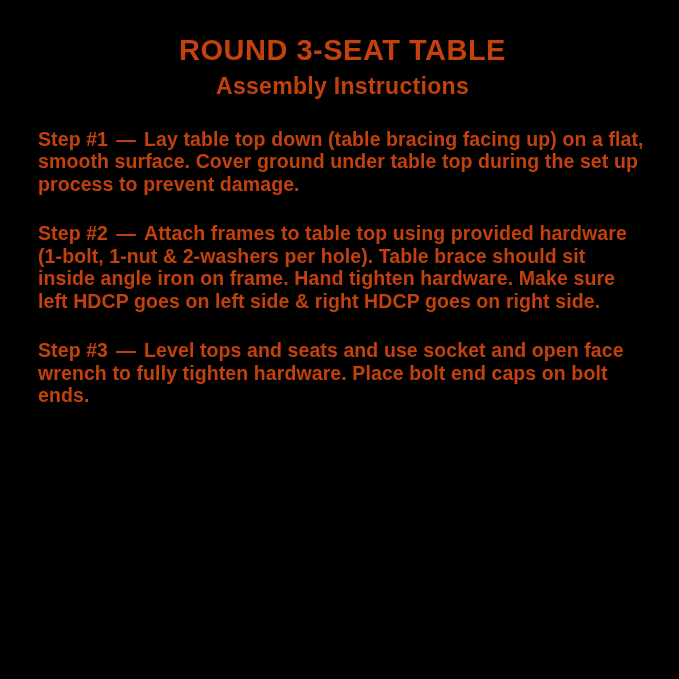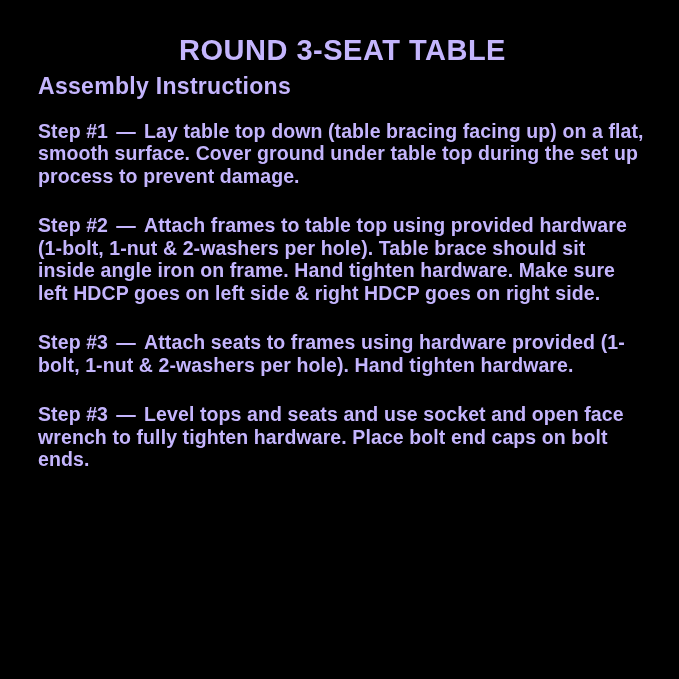--- a/index.html
+++ b/index.html
@@ -6,42 +6,43 @@
     margin: 0;
     padding: 0;
     background: #000000;
   }
   .sheet {
     position: relative;
     width: 679px;
     height: 679px;
     box-sizing: border-box;
     background: #000000;
-    color: #c4b5fd;
+    color: #c2410c;
     font-family: "Liberation Sans", sans-serif;
     font-weight: 700;
     padding: 34px 32px 0 38px;
     overflow: hidden;
   }
   .page-title {
     margin: 0;
     font-size: 29px;
     line-height: 1.15;
     text-align: center;
     letter-spacing: 0.5px;
     white-space: nowrap;
   }
   .page-subtitle {
     margin: 6px 0 0 0;
     font-size: 23px;
     line-height: 1.15;
+    text-align: center;
     letter-spacing: 0.3px;
   }
   .steps {
-    margin-top: 20px;
+    margin-top: 28px;
     max-width: 608px;
   }
   .step {
     margin: 0 0 27px 0;
     font-size: 19.5px;
     line-height: 22.5px;
     letter-spacing: 0.1px;
   }
   .step-dash {
     margin: 0 0.42em;
@@ -52,19 +53,18 @@
 
 <div class="sheet">
   <h1 class="page-title">ROUND 3-SEAT TABLE</h1>
   <h2 class="page-subtitle">Assembly Instructions</h2>
 
   <div class="steps">
     <p class="step"><span class="step-label">Step #1</span><span class="step-dash">—</span><span class="step-text">Lay table top down (table bracing facing up) on a flat, smooth surface. Cover ground under table top during the set up process to prevent damage.</span></p>
 
     <p class="step"><span class="step-label">Step #2</span><span class="step-dash">—</span><span class="step-text">Attach frames to table top using provided hardware (1-bolt, 1-nut &amp; 2-washers per hole). Table brace should sit inside angle iron on frame. Hand tighten hardware. Make sure left HDCP goes on left side &amp; right HDCP goes on right side.</span></p>
 
-    <p class="step"><span class="step-label">Step #3</span><span class="step-dash">—</span><span class="step-text">Attach seats to frames using hardware provided (1-bolt, 1-nut &amp; 2-washers per hole). Hand tighten hardware.</span></p>
 
 
 
     <p class="step"><span class="step-label">Step #3</span><span class="step-dash">—</span><span class="step-text">Level tops and seats and use socket and open face wrench to fully tighten hardware. Place bolt end caps on bolt ends.</span></p>
   </div>
 </div>
 
 </body></html>

